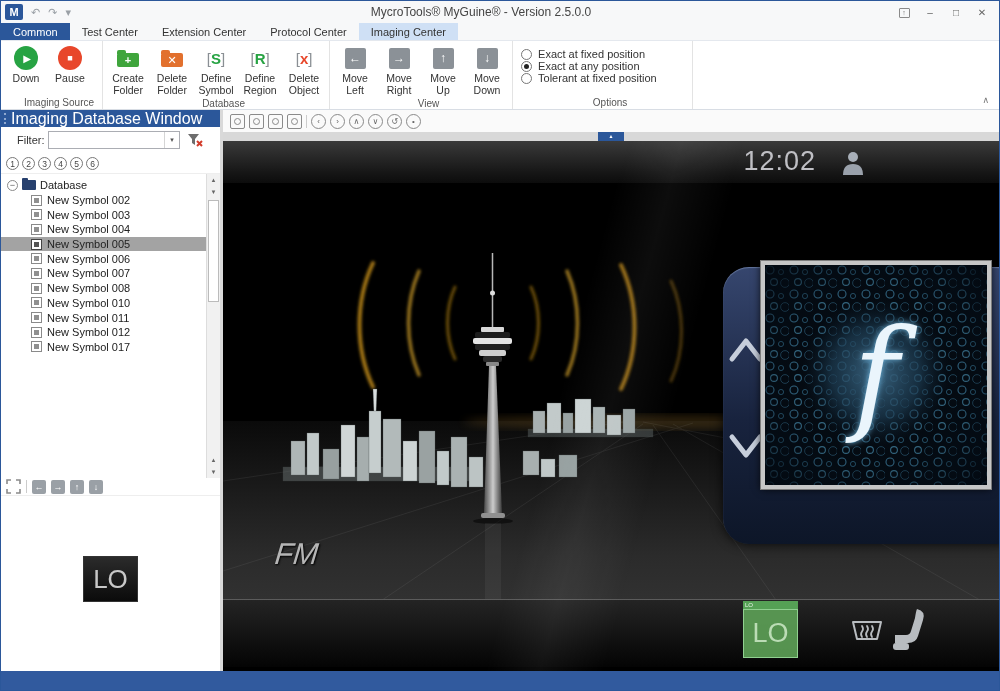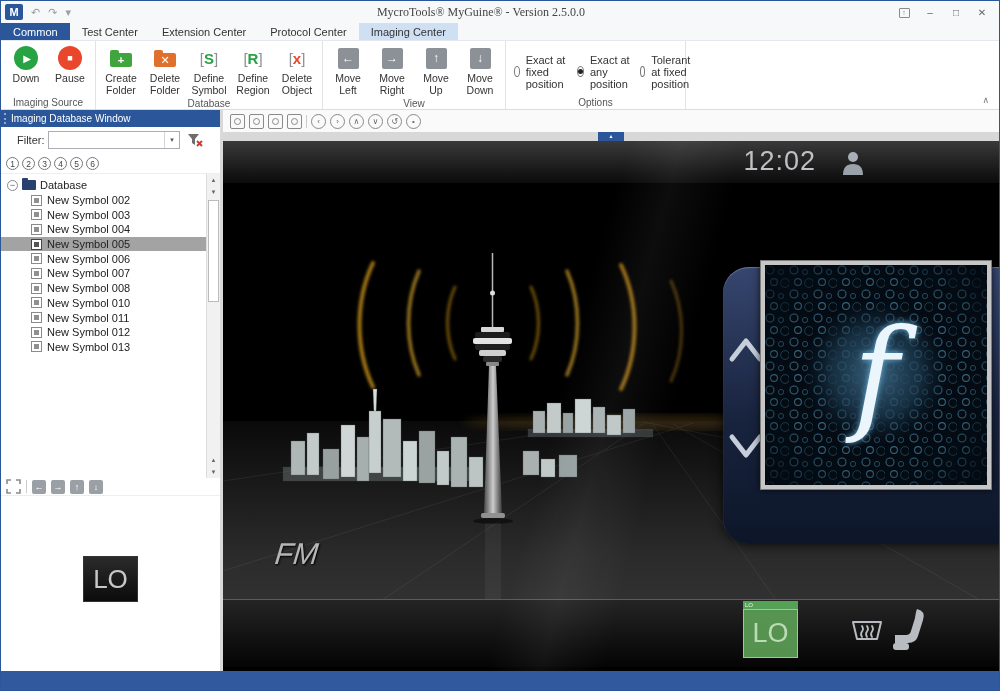--- a/index.html
+++ b/index.html
@@ -4,65 +4,65 @@
 <style>
   * { margin:0; padding:0; box-sizing:border-box; }
   html,body { width:1000px; height:691px; }
   body { font-family:"Liberation Sans","DejaVu Sans",sans-serif; font-size:11px; color:#333; }
   .app { position:relative; width:1000px; height:691px; background:#fff; border:1px solid #2b579a; overflow:hidden; }
 
   
   .titlebar { height:22px; background:#f7f8f9; display:flex; align-items:center; padding:0 4px; }
   .mlogo { width:18px; height:16px; background:#2b579a; color:#fff; font-weight:bold; font-size:11px; text-align:center; line-height:16px; border-radius:2px; }
   .qat { color:#9aa0a6; font-size:11px; margin-left:8px; }
-  .title-text { flex:1; text-align:center; font-size:12px; color:#444;font-family:Liberation Serif, serif; }
+  .title-text { flex:1; text-align:center; font-size:12px; color:#444; }
   .winbtn { width:26px; text-align:center; color:#666; font-size:10px; }
   .floatbox { display:inline-block; width:11px; height:10px; border:1px solid #8a8a8a; font-size:7px; line-height:8px; text-align:center; color:#666; border-radius:1px; }
 
   
   .tabbar { height:18px; background:#f7f8f9; display:flex; align-items:stretch; border-bottom:1px solid #e4e8ee; }
   .tab { padding:0 12px; line-height:18px; font-size:11px; color:#333; }
   .tab.primary { background:#2b579a; color:#fff; }
   .tab.active { background:#cfe0f5; }
 
   
   .ribbon { height:69px; background:#fff; border-bottom:1px solid #d8dde4; display:flex; position:relative; }
   .rgroup { display:flex; flex-direction:column; padding:4px 8px 1px 8px; border-right:1px solid #e3e3e3; }
   .gbody { display:flex; gap:10px; flex:1; }
-  .glabel { text-align:center; font-size:10px; color:#555; padding-top:2px; }
+  .glabel { text-align:center; font-size:10px; color:#555; padding-top:2px;margin-left:15px; }
   .rbtn { display:flex; flex-direction:column; align-items:center; width:34px; }
   .rbtn .ric { height:26px; display:flex; align-items:center; justify-content:center; }
   .rbtn .rlbl { white-space:pre-line; text-align:center; font-size:10.5px; line-height:11.5px; color:#333; margin-top:2px; }
   .circ { width:24px; height:24px; border-radius:50%; display:flex; align-items:center; justify-content:center; color:#fff; font-size:10px; }
   .circ.play { background:#27a343; padding-left:2px; }
   .circ.stop { background:#e8472b; font-size:9px; }
   .folder { position:relative; width:22px; height:14px; border-radius:2px; margin-top:4px; display:flex; align-items:center; justify-content:center; color:#fff; font-weight:bold; font-size:11px; }
   .folder:before { content:""; position:absolute; top:-3px; left:0; width:9px; height:4px; border-radius:2px 2px 0 0; background:inherit; }
   .folder.green { background:#3fa53c; }
   .folder.orange { background:#e2702d; }
   .bracket { font-size:15px; font-weight:bold; }
   .bracket:before { content:"["; color:#8a8f94; font-weight:normal; }
   .bracket:after { content:"]"; color:#8a8f94; font-weight:normal; }
   .bracket .ltr.green { color:#27a343; }
   .bracket .ltr.red { color:#e8472b; }
   .movesq { width:21px; height:21px; background:#8b9197; border-radius:2px; color:#fff; font-size:12px; display:flex; align-items:center; justify-content:center; }
-  .opts { display:flex; flex-direction:row; gap:8px; padding-top:3px; flex:1; }
+  .opts { display:flex; flex-direction:column; gap:0; padding-top:3px; flex:1; }
   .optrow { display:flex; align-items:center; gap:6px; }
   .radio { width:11px; height:11px; border:1px solid #777; border-radius:50%; display:flex; align-items:center; justify-content:center; background:#fff; }
   .radio .dot { width:5px; height:5px; border-radius:50%; background:#222; }
   .ribbon-collapse { position:absolute; right:10px; bottom:4px; color:#777; font-size:9px; }
 
   
   .content { position:absolute; top:109px; bottom:19px; left:0; right:0; display:flex; }
   .leftpanel { width:219px; display:flex; flex-direction:column; background:#fff; }
   .vsplit { width:3px; background:#d9d9d9; }
   .main { flex:1; display:flex; flex-direction:column; min-width:0; }
 
   
-  .p-head { height:17px; background:#2b579a; color:#fff; font-size:10px; line-height:17px; padding-left:10px; position:relative; flex:0 0 17px; }
+  .p-head { height:17px; background:#2b579a; color:#fff; font-size:16px; line-height:17px; padding-left:10px; position:relative; flex:0 0 17px; }
   .grip { position:absolute; left:3px; top:3px; bottom:3px; width:2px; border-left:2px dotted #8fa8cf; }
   .filterrow { height:26px; display:flex; align-items:center; padding:0 16px; flex:0 0 26px; }
   .filterrow .flabel { width:34px; color:#333; }
   .combo { width:146px; height:18px; border:1px solid #abadb3; background:#fff; position:relative; }
   .combo input { width:128px; height:16px; border:none; outline:none; font-size:11px; padding:0 3px; }
   .combo .arrow { position:absolute; right:0; top:0; width:15px; height:16px; border-left:1px solid #d5d5d5; text-align:center; font-size:7px; line-height:16px; color:#555; }
   .fclear { margin-left:6px; width:18px; height:18px; }
   .numrow { height:20px; display:flex; align-items:center; gap:3px; padding-left:5px; flex:0 0 20px; }
   .numc { width:13px; height:13px; border:1px solid #777; border-radius:50%; font-size:8.5px; line-height:12px; text-align:center; color:#444; }
 
@@ -355,21 +355,21 @@
           <div class="trow item">
               <span class="symicon">
                 <i></i>
               </span>
               <span>New Symbol 012</span>
             </div>
           <div class="trow item">
               <span class="symicon">
                 <i></i>
               </span>
-              <span>New Symbol 013</span>
+              <span>New Symbol 017</span>
             </div>
         </div>
         <div class="vscroll">
           <div class="sbtn">▲</div>
           <div class="sbtn">▼</div>
           <div class="sthumb"></div>
           <div class="sbot">
             <div class="sbtn">▲</div>
             <div class="sbtn">▼</div>
           </div>

